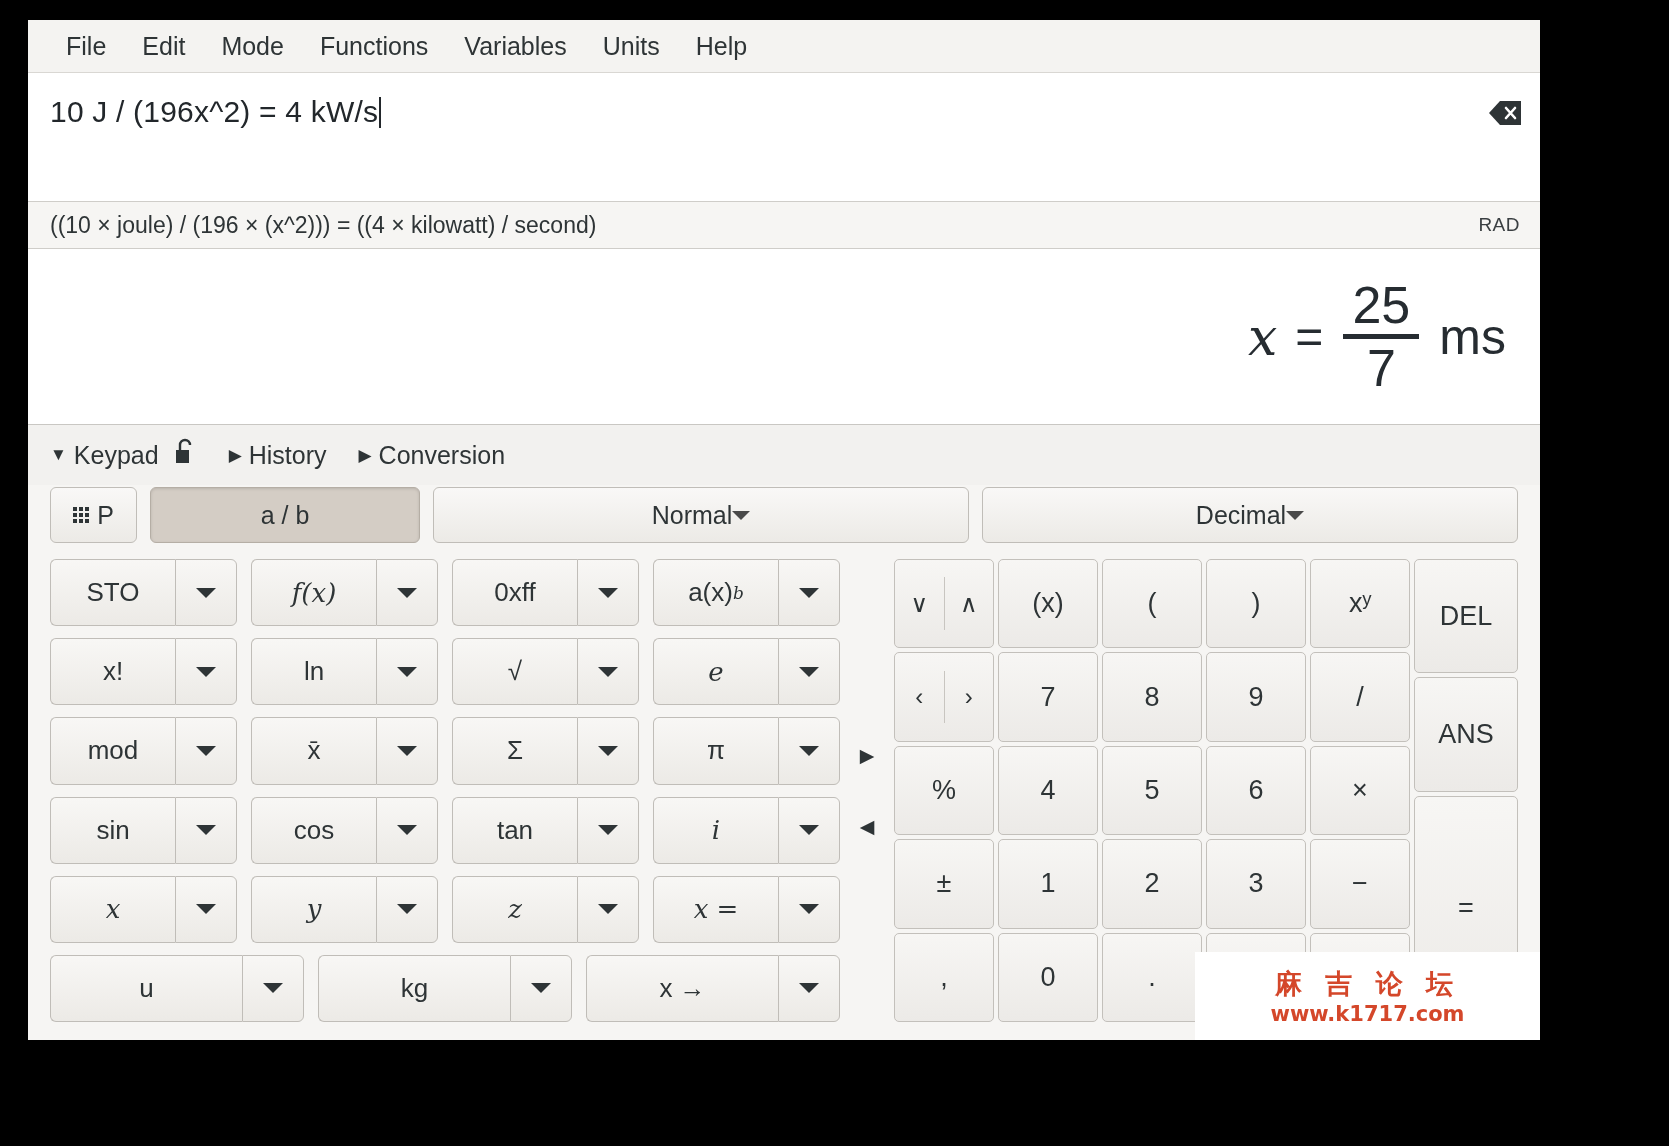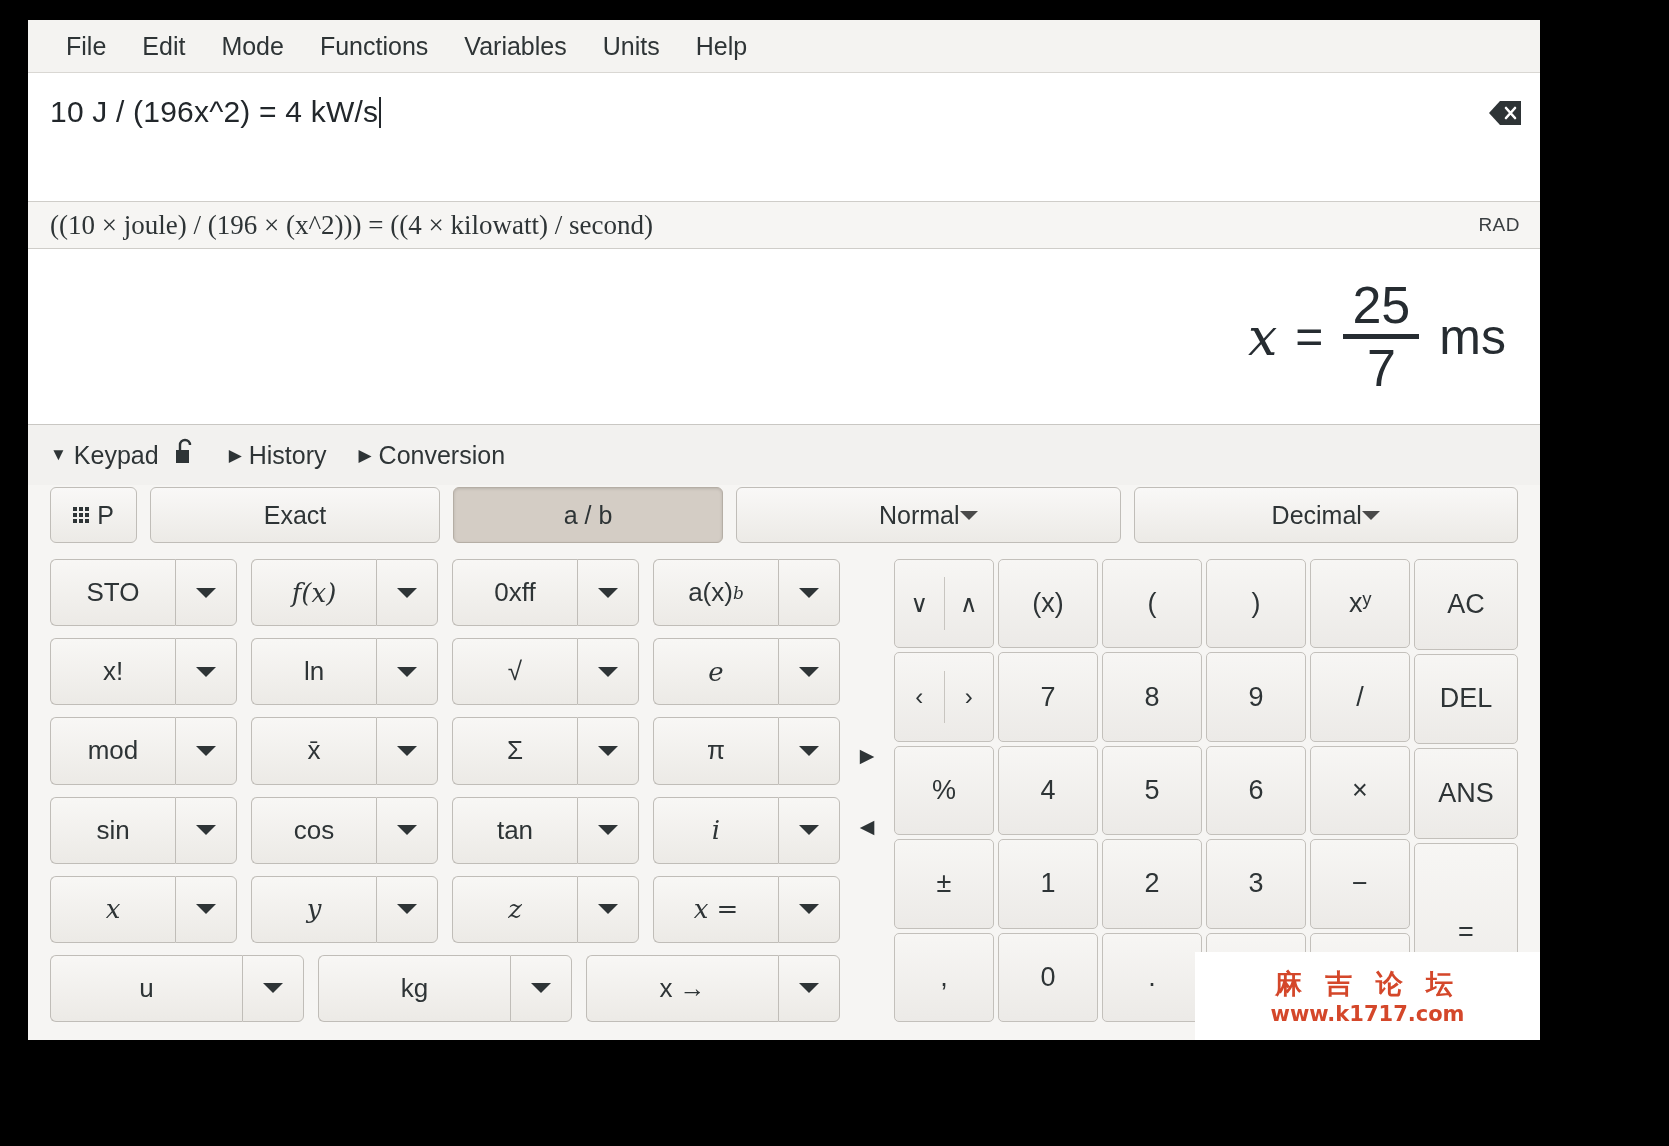--- a/index.html
+++ b/index.html
@@ -16,21 +16,21 @@
   
   .entry{flex:none;height:128px;background:#ffffff;position:relative;border-bottom:1px solid #cfcdc9;}
   .entry-text{position:absolute;left:22px;top:22px;font-size:30px;color:#22272b;letter-spacing:.2px;}
   .caret{display:inline-block;width:2px;height:31px;background:#22272b;vertical-align:-6px;margin-left:1px;}
   .clear-btn{position:absolute;right:18px;top:26px;width:34px;height:28px;cursor:pointer;}
   .clear-btn svg{display:block;}
 
   
   .parsed{flex:none;height:46px;background:#f6f5f3;border-bottom:1px solid #cfcdc9;
           display:flex;align-items:center;justify-content:space-between;padding:0 20px 0 22px;}
-  .parsed-text{font-size:27px;color:#2e3436;font-family:Liberation Serif, serif;}
+  .parsed-text{font-size:23px;color:#2e3436;}
   .parsed-mode{font-size:19px;color:#3a3f42;letter-spacing:.5px;}
 
   
   .result{flex:none;height:175px;background:#ffffff;border-bottom:1px solid #c9c7c3;
           display:flex;align-items:center;justify-content:flex-end;padding-right:34px;}
   .res-row{display:flex;align-items:center;color:#262c31;}
   .res-var{font-size:52px;font-style:italic;font-family:"DejaVu Serif",serif;}
   .res-eq{font-size:48px;margin:0 20px 0 18px;}
   .frac{display:inline-flex;flex-direction:column;align-items:center;line-height:1;margin-right:20px;}
   .frac-num{font-size:52px;padding-bottom:3px;}
@@ -169,21 +169,20 @@
           <i></i>
           <i></i>
           <i></i>
           <i></i>
           <i></i>
           <i></i>
           <i></i>
         </span>
       <span>P</span>
     </div>
-    <div class="mbtn exact">Exact</div>
     <div class="mbtn ab pressed">a / b</div>
     <div class="mbtn combo">
       <span>Normal</span>
       <span class="caretdown"></span>
     </div>
     <div class="mbtn combo">
       <span>Decimal</span>
       <span class="caretdown"></span>
     </div>
   </div>
@@ -405,21 +404,20 @@
             <div class="nbtn">,</div>
             <div class="nbtn">0</div>
             <div class="nbtn">.</div>
             <div class="nbtn">EXP</div>
             <div class="nbtn">+</div>
           </div>
 
         </div>
 
         <div class="eqcol">
-          <div class="nbtn">AC</div>
           <div class="nbtn">DEL</div>
           <div class="nbtn">ANS</div>
           <div class="nbtn eqbig">=</div>
         </div>
       </div>
     </div>
 
   </div>
 
   <div class="wm">

